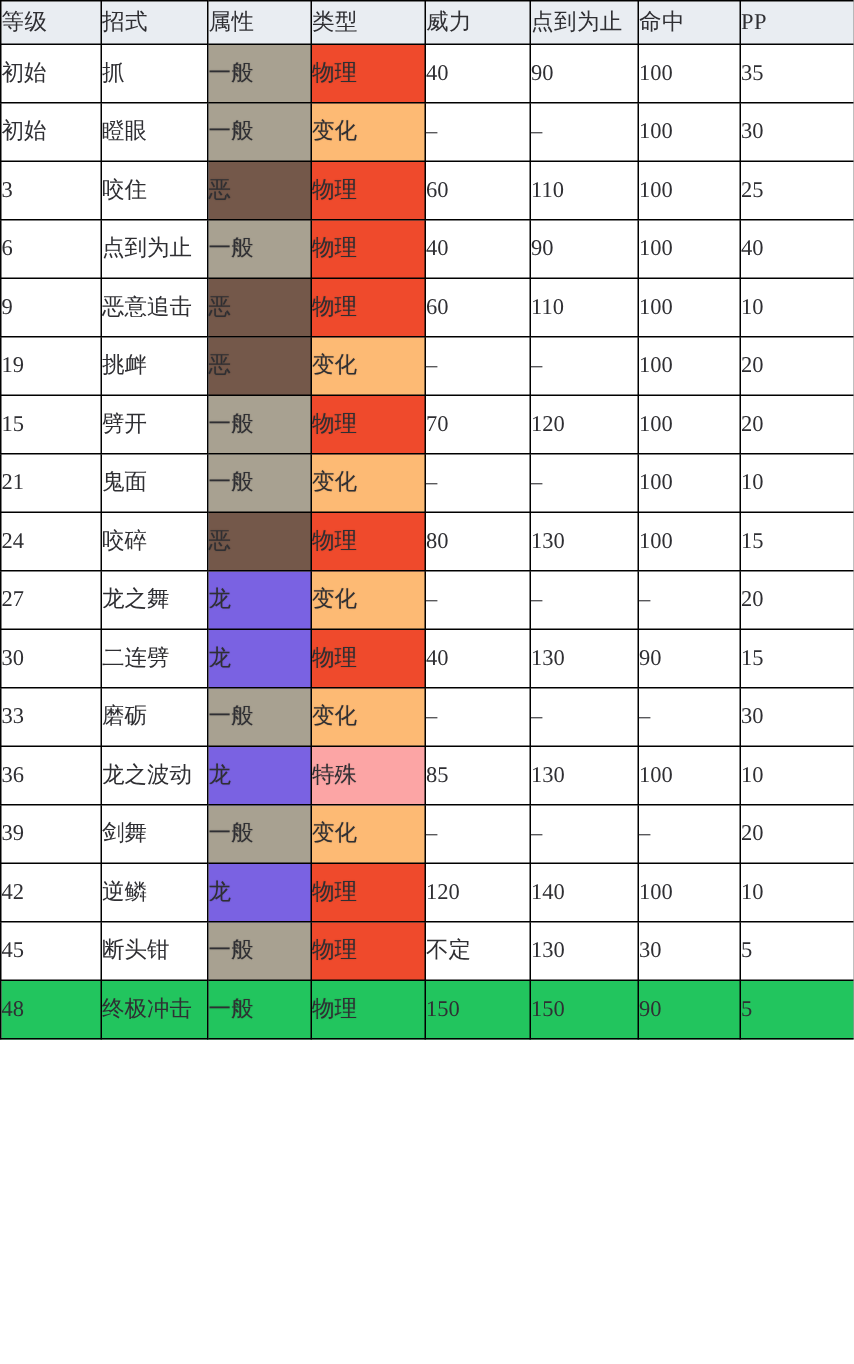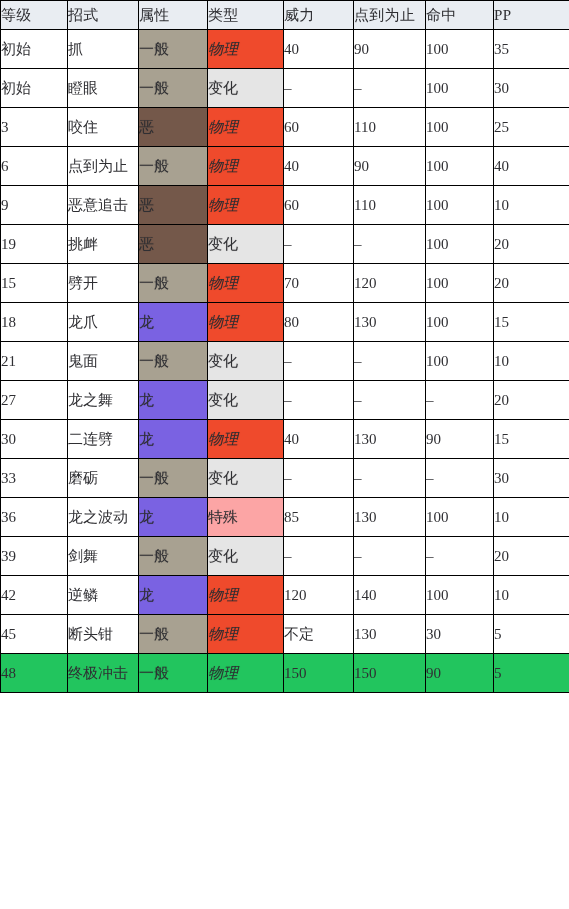--- a/index.html
+++ b/index.html
@@ -98,22 +98,22 @@
     vertical-align: middle;
     text-shadow: 0 0 1px rgba(0,0,0,0.25);
   }
 
   
 
   .t-normal   { background: #a8a191; }
   .t-dark     { background: #74584a; }
   .t-dragon   { background: #7a62e2; }
 
-  .c-physical { background: #ef4a2c; font-style: italic; }
-  .c-status   { background: #e5e5e5; }
+  .c-physical { background: #ef4a2c; }
+  .c-status   { background: #fdba74; }
   .c-special  { background: #fca5a5; }
 </style>
 </head>
 <body>
 
 <table class="movelist">
   <colgroup>
     <col class="c-level">
     <col class="c-move">
     <col class="c-type">
@@ -200,38 +200,38 @@
         <td class="cell-level">15</td>
         <td class="cell-move">劈开</td>
         <td class="cell-type t-normal">一般</td>
         <td class="cell-category c-physical">物理</td>
         <td class="cell-power">70</td>
         <td class="cell-maxpower">120</td>
         <td class="cell-accuracy">100</td>
         <td class="cell-pp">20</td>
       </tr>
       <tr>
-        <td class="cell-level">18</td>
-        <td class="cell-move">龙爪</td>
-        <td class="cell-type t-dragon">龙</td>
+        <td class="cell-level">21</td>
+        <td class="cell-move">鬼面</td>
+        <td class="cell-type t-normal">一般</td>
+        <td class="cell-category c-status">变化</td>
+        <td class="cell-power">–</td>
+        <td class="cell-maxpower">–</td>
+        <td class="cell-accuracy">100</td>
+        <td class="cell-pp">10</td>
+      </tr>
+      <tr>
+        <td class="cell-level">24</td>
+        <td class="cell-move">咬碎</td>
+        <td class="cell-type t-dark">恶</td>
         <td class="cell-category c-physical">物理</td>
         <td class="cell-power">80</td>
         <td class="cell-maxpower">130</td>
         <td class="cell-accuracy">100</td>
         <td class="cell-pp">15</td>
-      </tr>
-      <tr>
-        <td class="cell-level">21</td>
-        <td class="cell-move">鬼面</td>
-        <td class="cell-type t-normal">一般</td>
-        <td class="cell-category c-status">变化</td>
-        <td class="cell-power">–</td>
-        <td class="cell-maxpower">–</td>
-        <td class="cell-accuracy">100</td>
-        <td class="cell-pp">10</td>
       </tr>
       <tr>
         <td class="cell-level">27</td>
         <td class="cell-move">龙之舞</td>
         <td class="cell-type t-dragon">龙</td>
         <td class="cell-category c-status">变化</td>
         <td class="cell-power">–</td>
         <td class="cell-maxpower">–</td>
         <td class="cell-accuracy">–</td>
         <td class="cell-pp">20</td>

